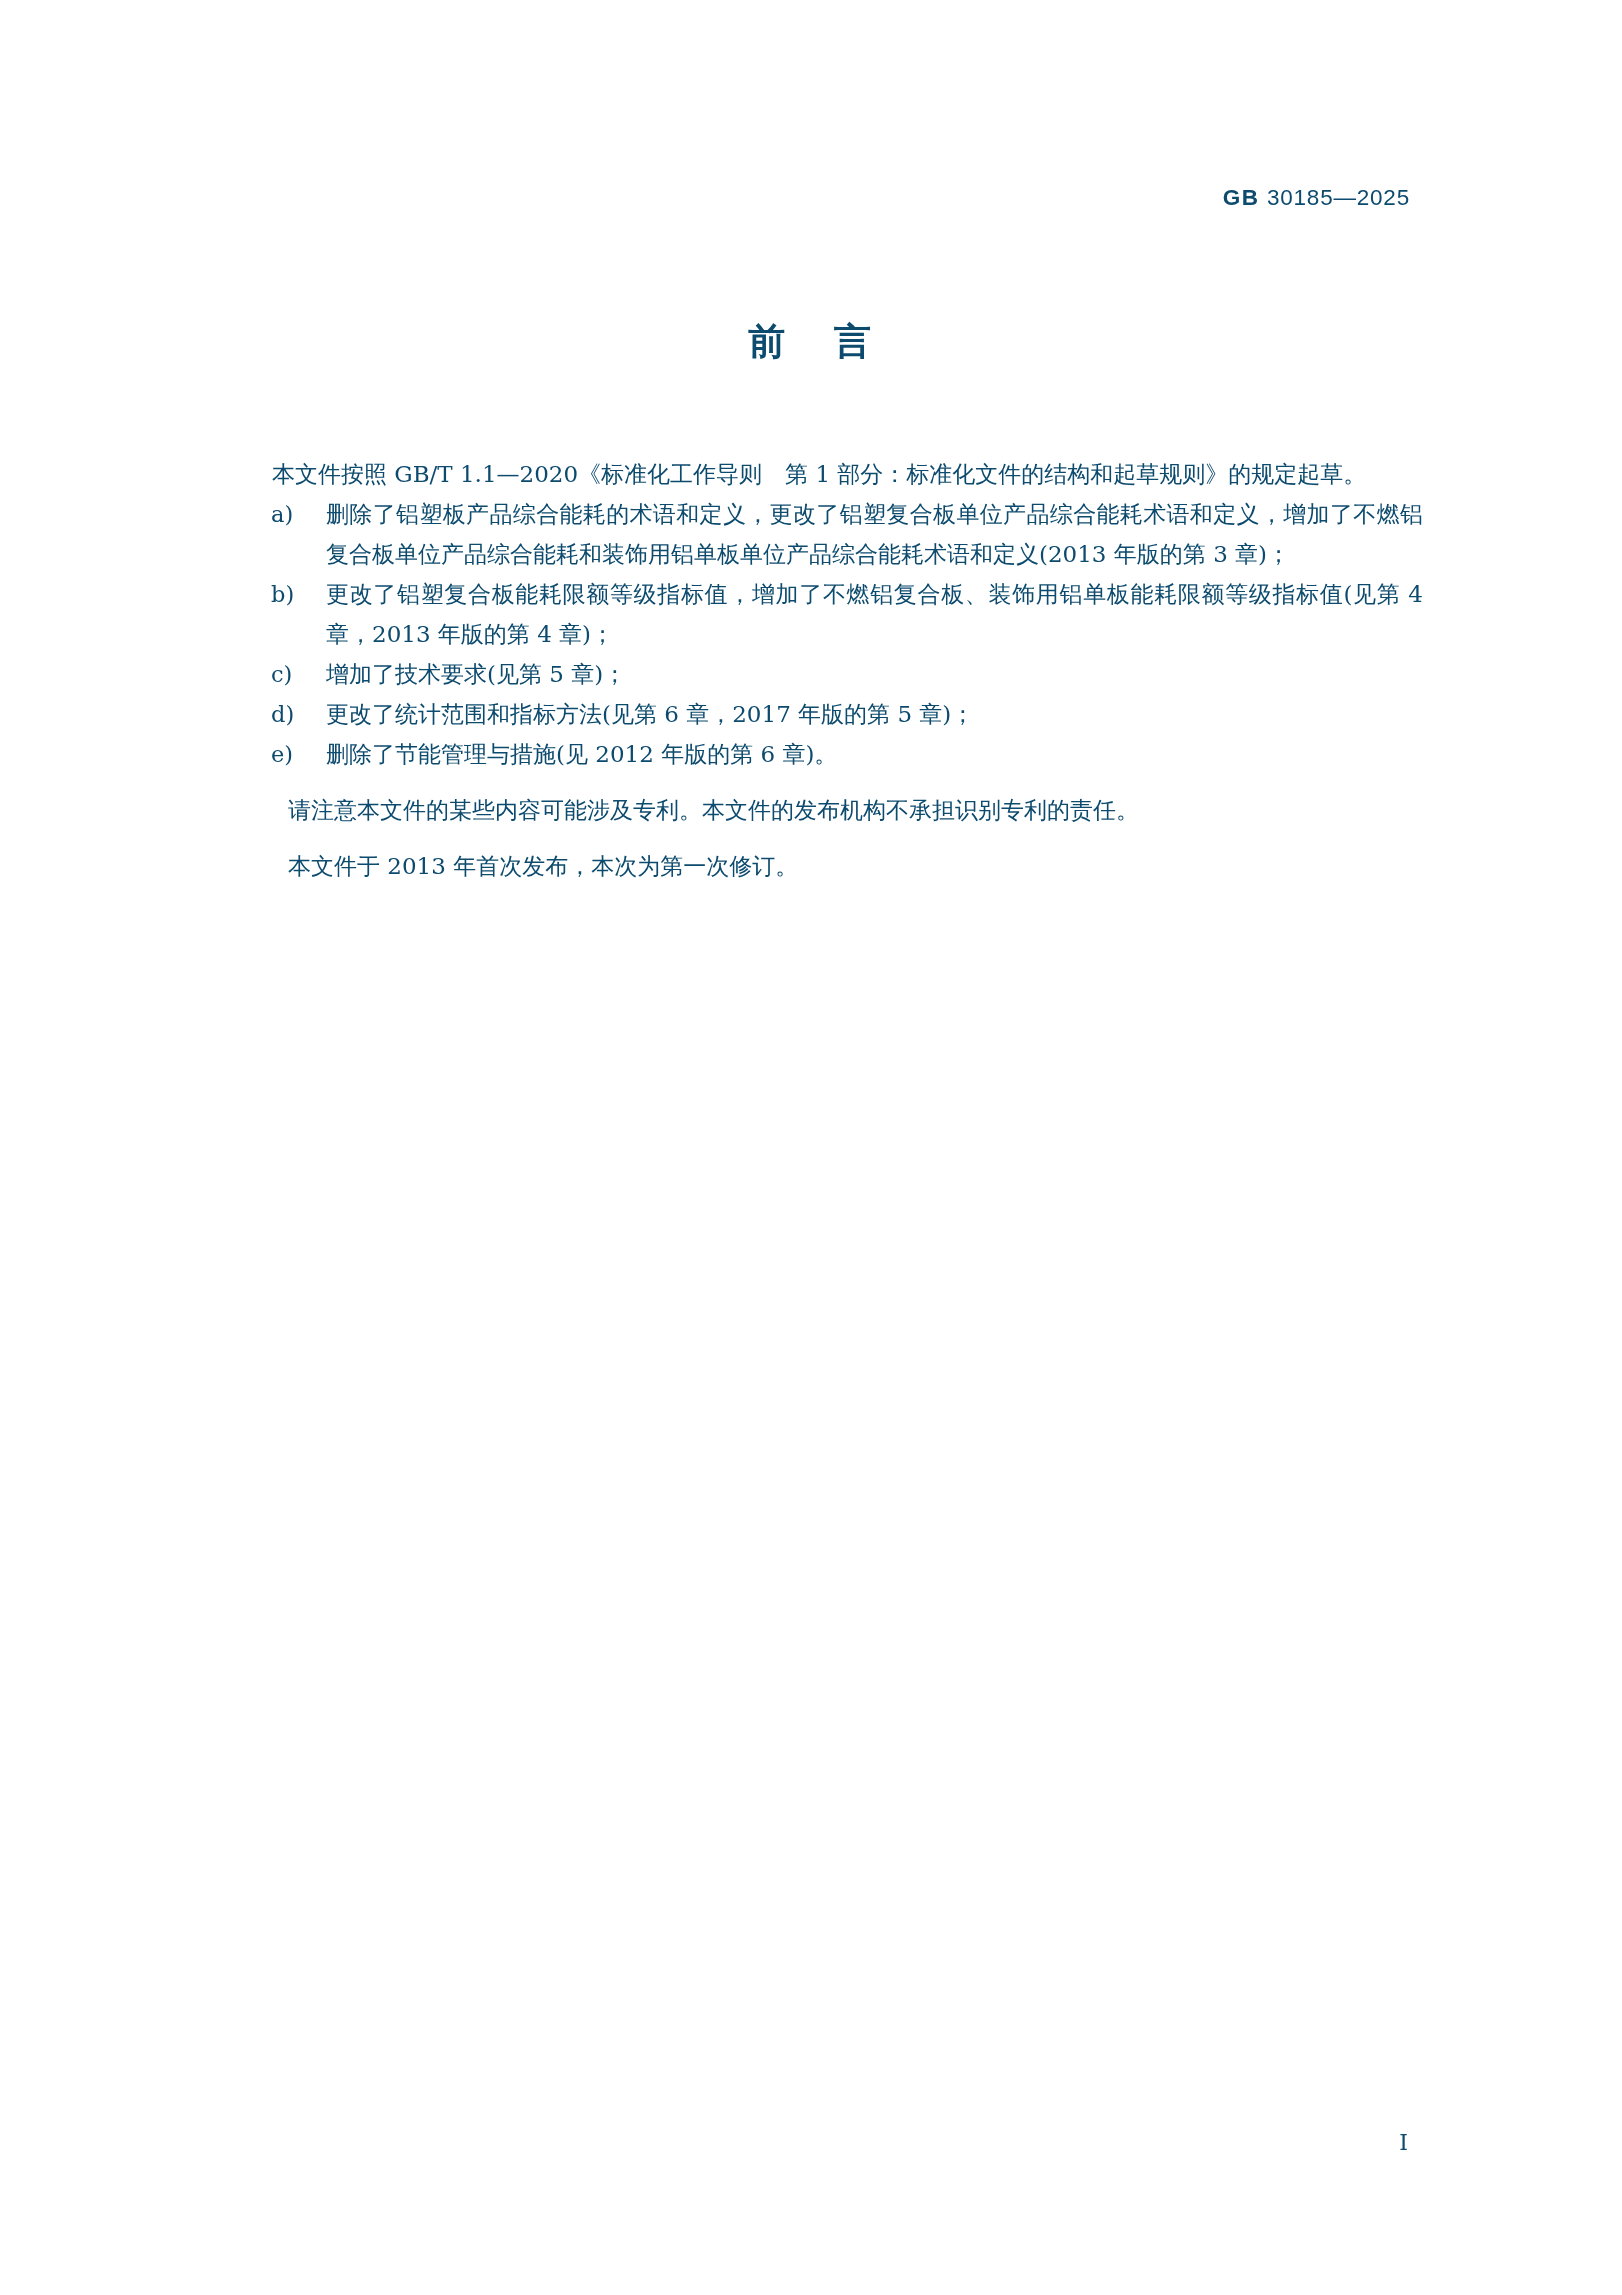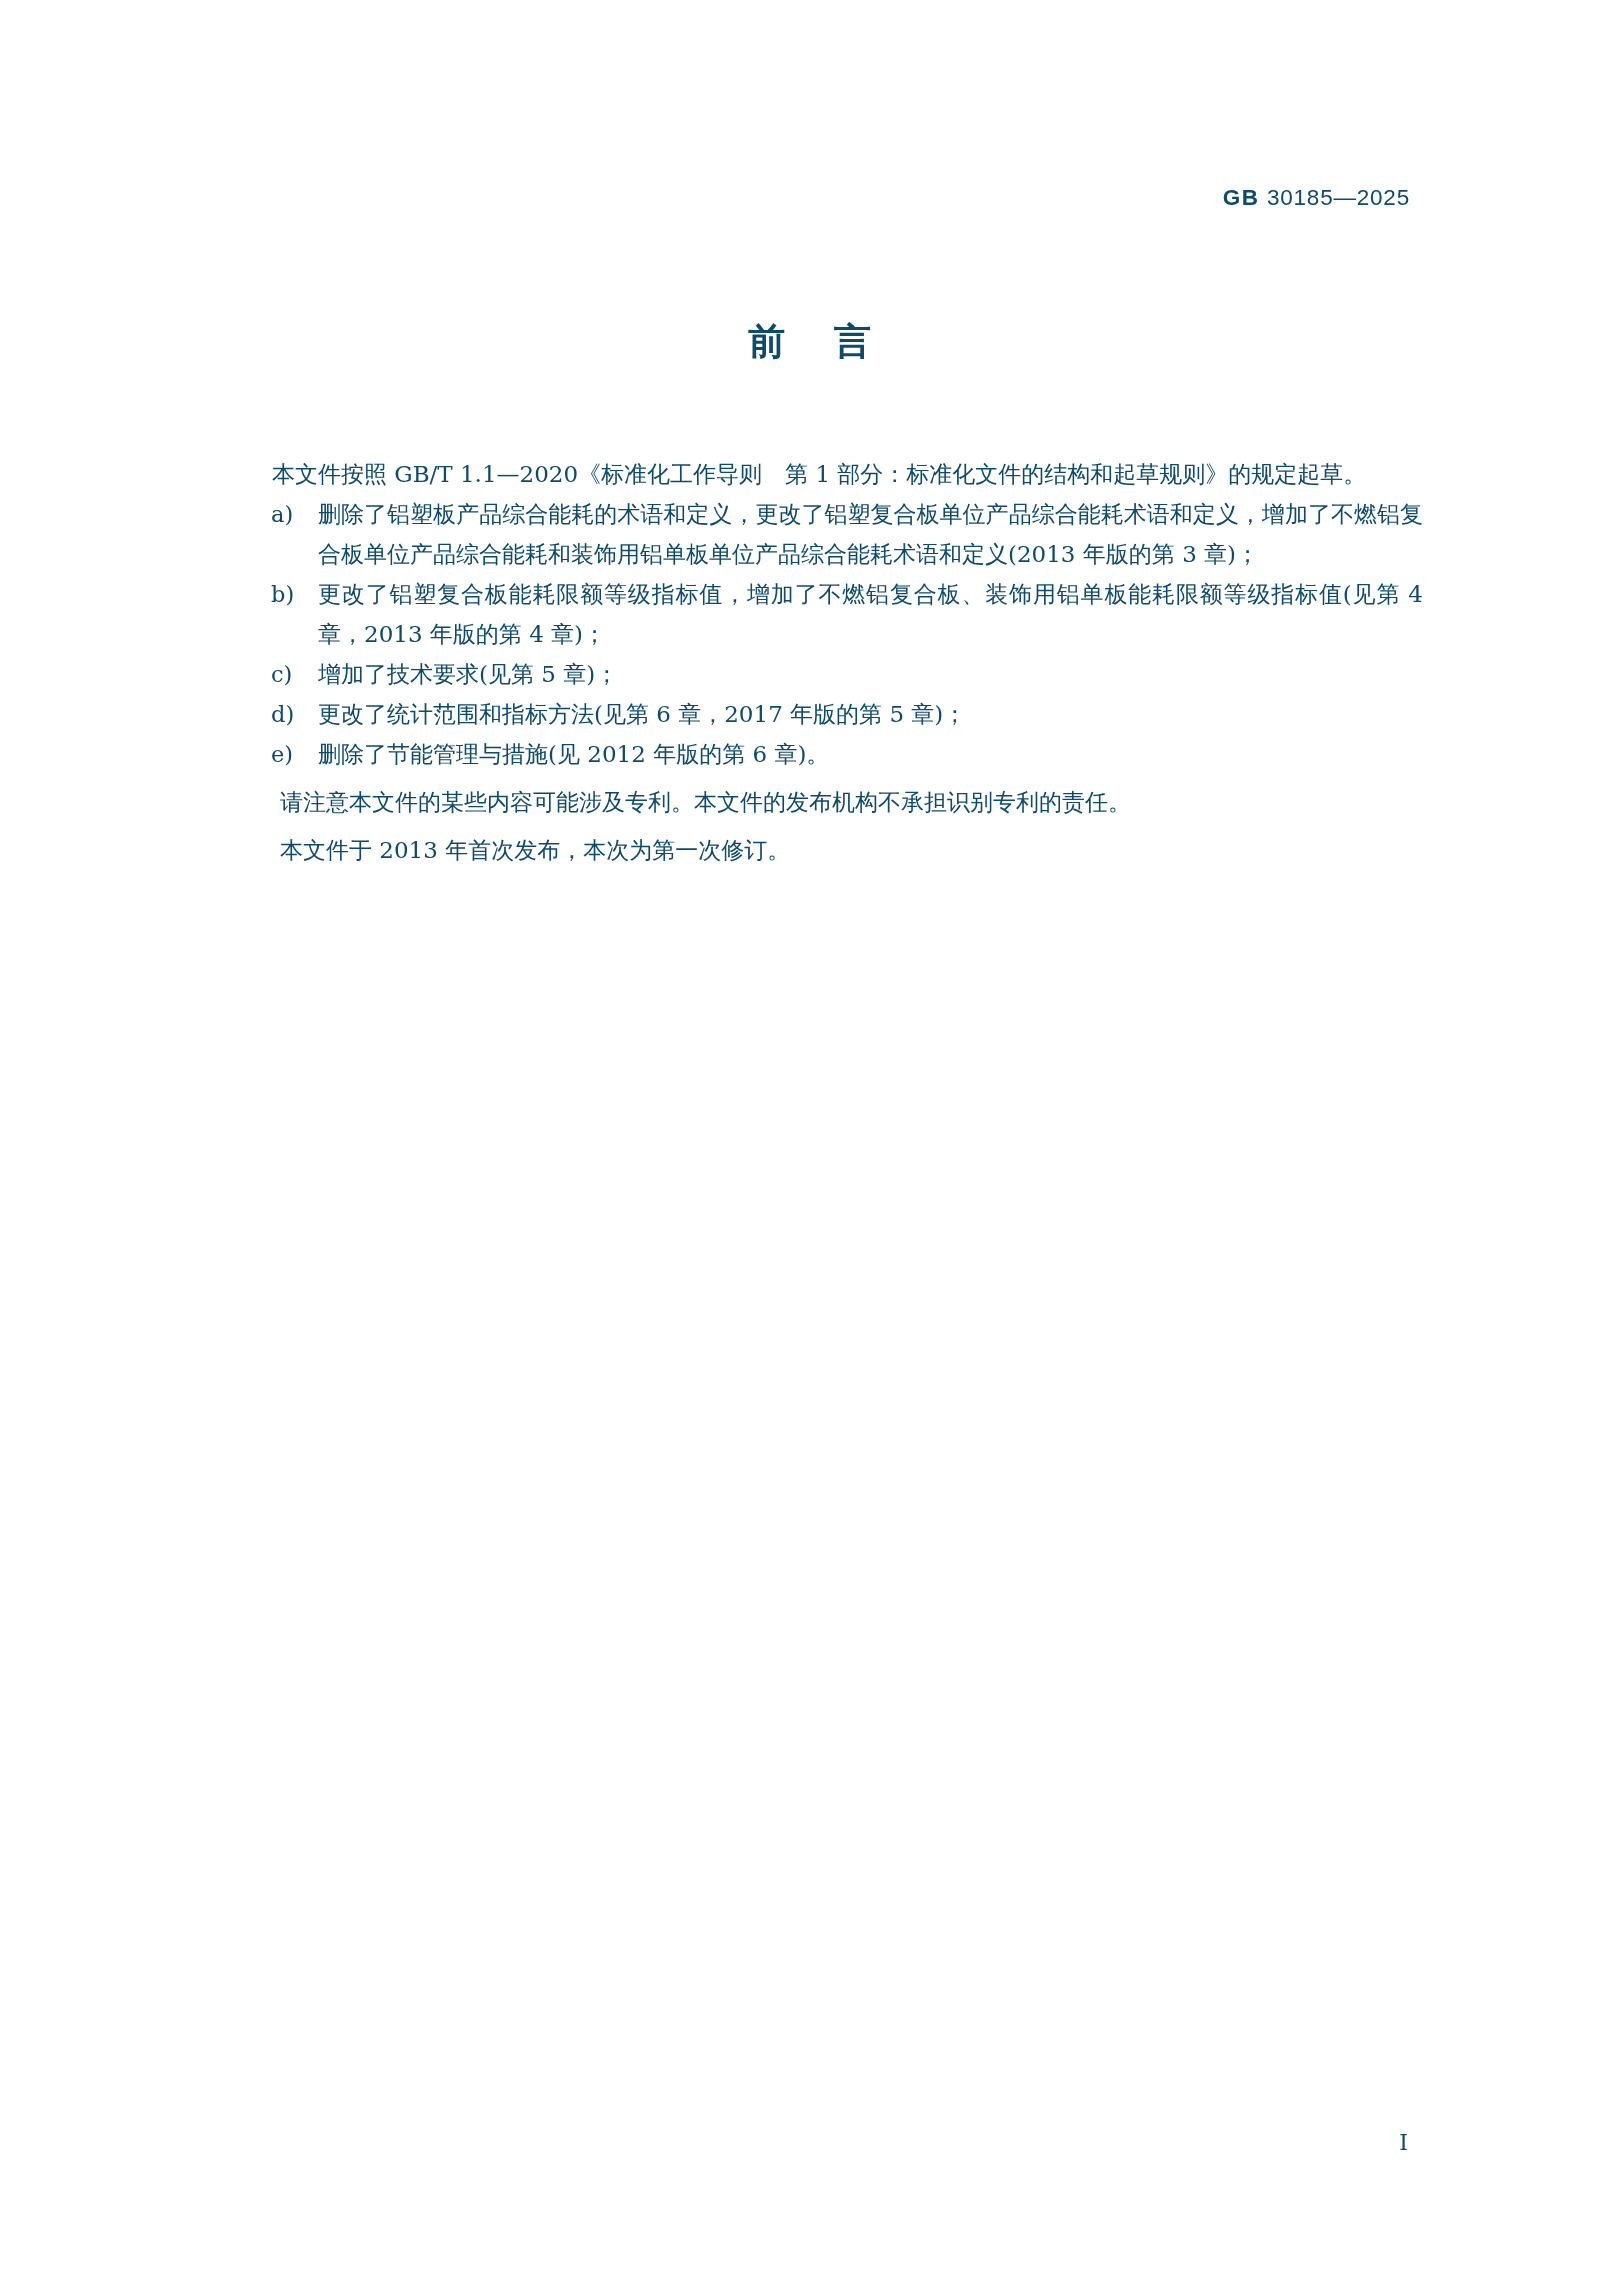--- a/index.html
+++ b/index.html
@@ -73,23 +73,24 @@
     left: 45px;
     top: 0;
     width: 50px;
     font-family: "DejaVu Serif", "Liberation Serif", serif;
     font-size: 22.5px;
   }
   ul.items li .itext {
     display: block;
     text-align: justify;
     text-justify: inter-ideograph;
+    margin-left: 8px;
   }
   .tail p {
-    margin: 8px;
+    margin: 16px;
     text-indent: 2em;
   }
   .footer-page {
     position: absolute;
     bottom: 140px;
     right: 215px;
     font-family: "DejaVu Serif", "Liberation Serif", serif;
     font-size: 22px;
   }
 </style>

